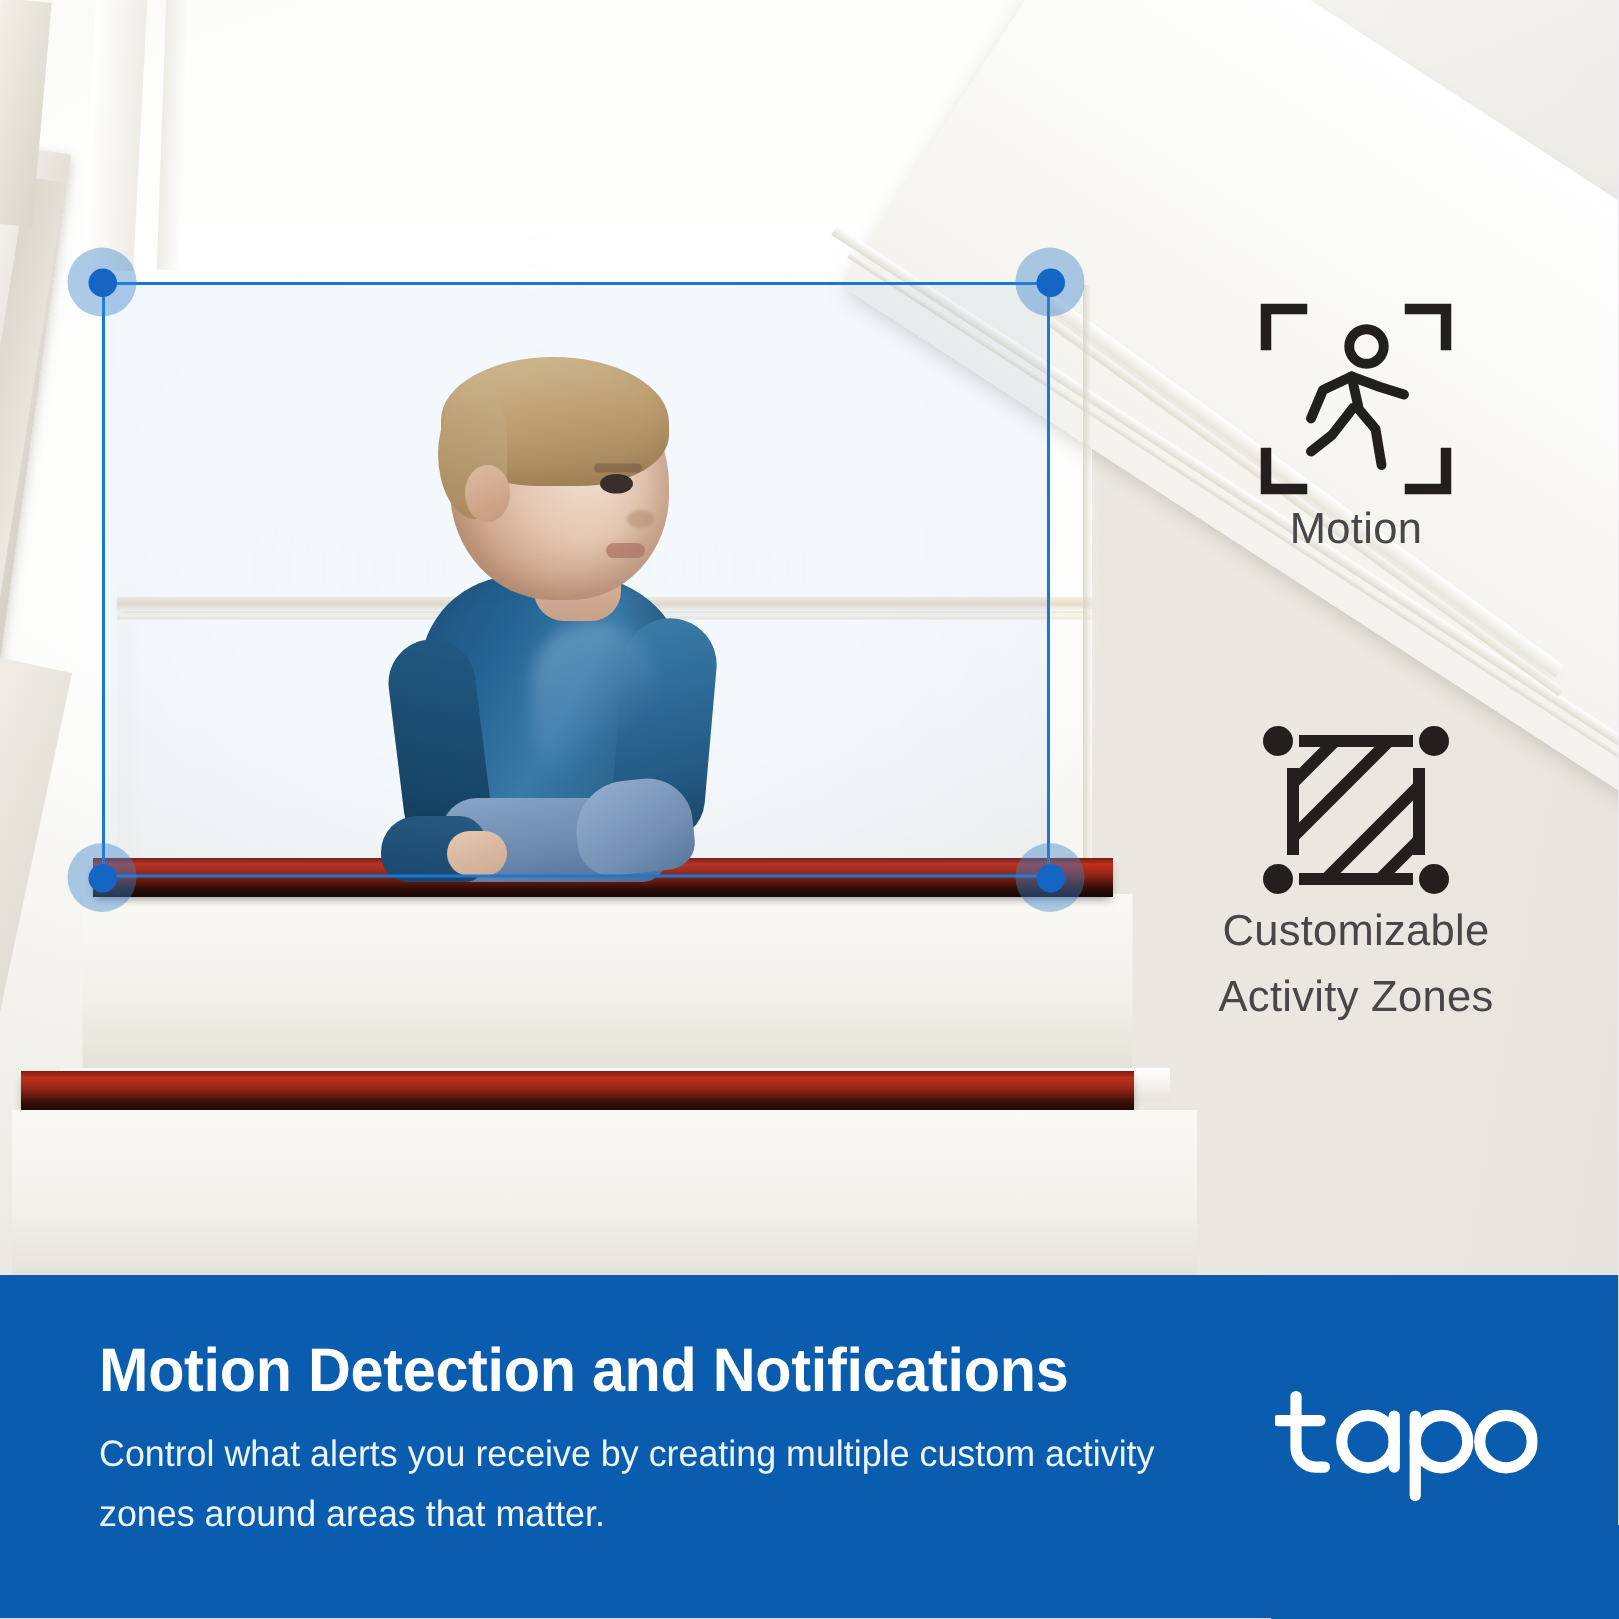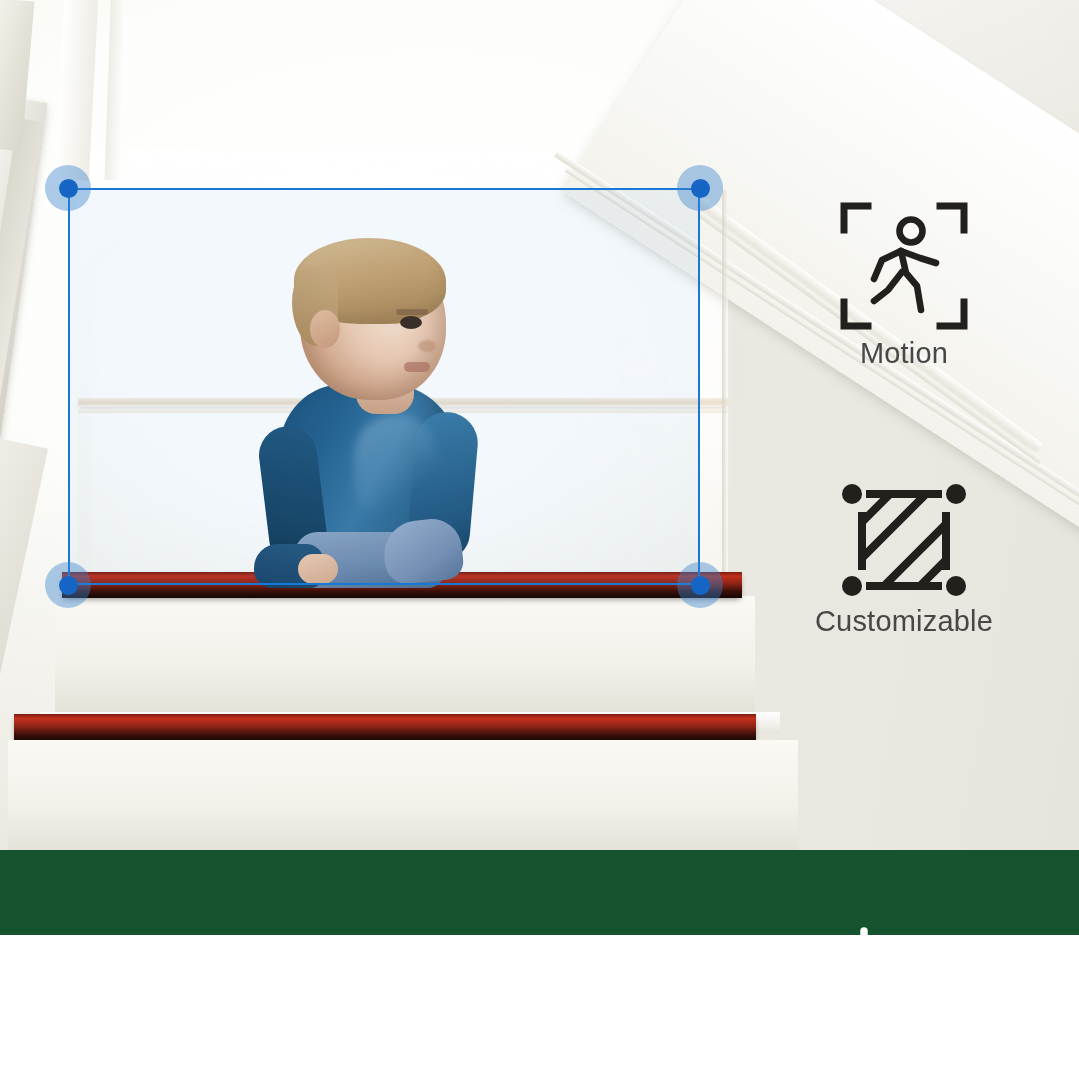--- a/index.html
+++ b/index.html
@@ -1,19 +1,19 @@
 <!DOCTYPE html>
 <html><head>
 <meta charset="utf-8">
 <style>
   html,body{margin:0;padding:0;background:#fff;}
   body{width:1079px;height:1079px;overflow:hidden;
        font-family:"Liberation Sans","DejaVu Sans",sans-serif;}
 
-  #page{position:relative;width:1079px;height:935px;overflow:hidden;background:#14532d;}
+  #page{position:relative;width:1079px;height:1079px;overflow:hidden;background:#c4b5fd;}
 
   
   .photo{position:absolute;left:0;top:0;width:1079px;height:850px;overflow:hidden;
          background:#eceae4;}
 
   
   .wall-base{position:absolute;inset:0;
     background:
       radial-gradient(120% 85% at 40% 30%, #ffffff 0%, #fdfdfb 38%, #f2f1eb 68%, #e6e4dc 100%);}
 
@@ -266,24 +266,29 @@
           </g>
           <g fill="#231f1c">
             <circle cx="10" cy="12" r="10"></circle>
             <circle cx="114" cy="12" r="10"></circle>
             <circle cx="10" cy="104" r="10"></circle>
             <circle cx="114" cy="104" r="10"></circle>
           </g>
         </svg>
       </div>
       <div class="feat-label">Customizable</div>
+      <div class="feat-label">Activity Zones</div>
     </div>
 
   </div>
 
+  <div class="banner">
+    <div class="banner-title">Motion Detection and Notifications</div>
+    <div class="banner-sub">Control what alerts you receive by creating multiple custom activity zones around areas that matter.</div>
+  </div>
 
   <div class="logo">
     <svg width="175" height="78" viewBox="0 0 175 78">
       <g fill="none" stroke="#ffffff" stroke-width="7.5" stroke-linecap="round" stroke-linejoin="round">
 
         <path d="M14 6 L14 40 a13 13 0 0 0 13 13 L33 53"></path>
         <path d="M2 22 L30 22"></path>
 
         <circle cx="62" cy="36" r="17.5"></circle>
         <path d="M79.5 19 L79.5 53"></path>

